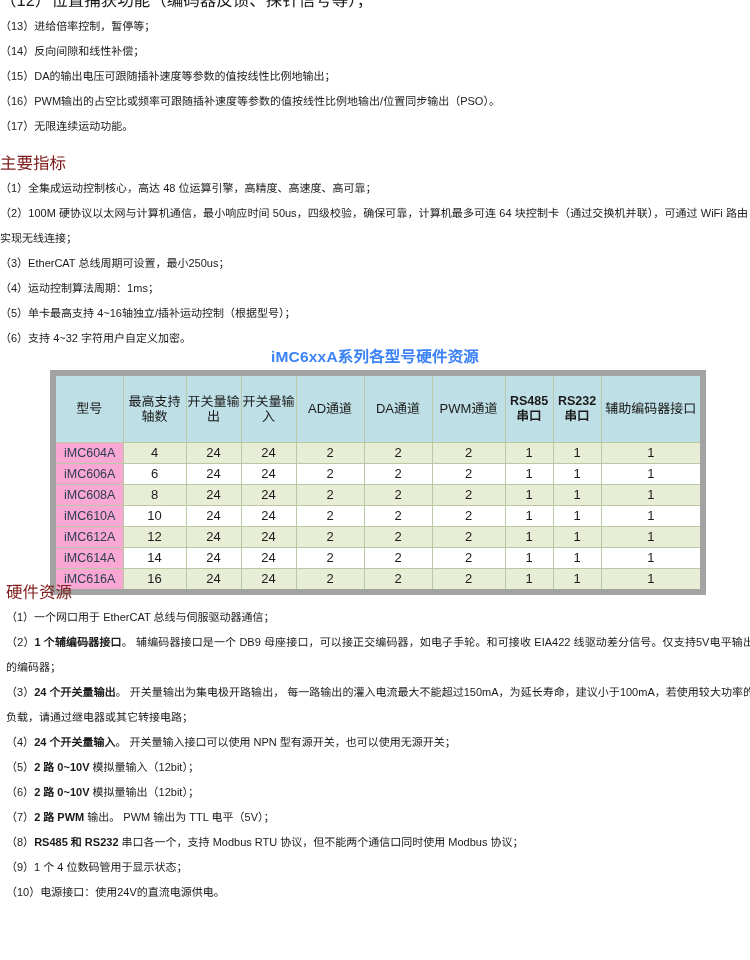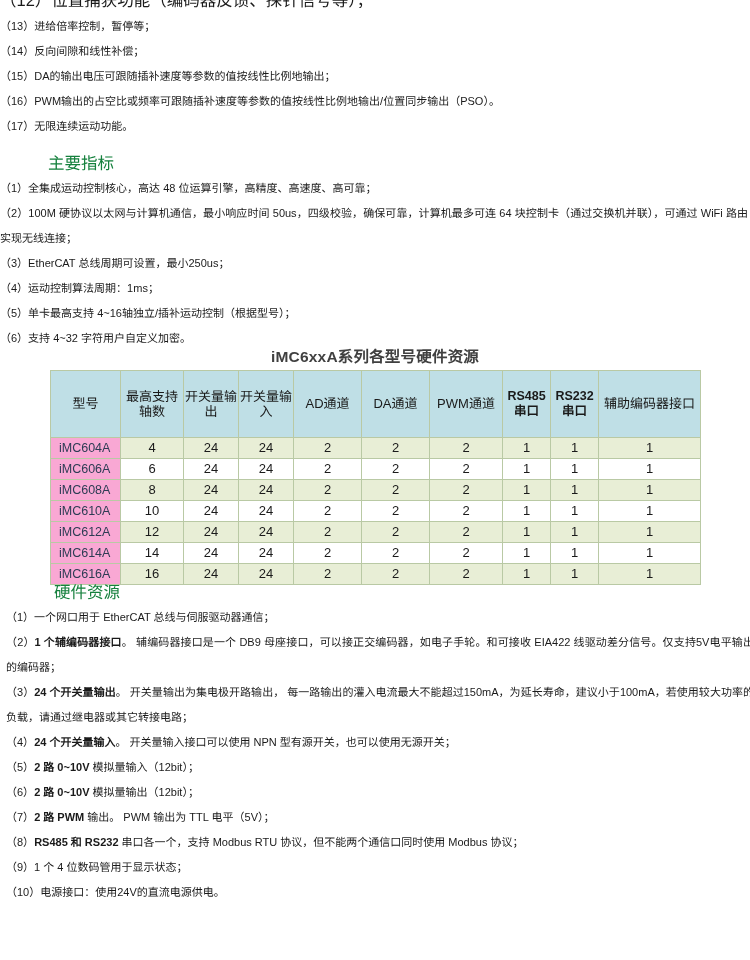--- a/index.html
+++ b/index.html
@@ -53,53 +53,52 @@
     text-align: justify;
     text-justify: inter-ideograph;
     word-break: break-all;
     color: #1a1a1a;
   }
 
   .section-head {
     font-size: 16.5px;
     line-height: 25px;
     margin: 0;
-    color: #15803d;
+    color: #7f1d1d;
     font-weight: 400;
-    padding-left: 48px;
   }
 
   b, .b { font-weight: 700; }
 
   
   .table-title {
     position: absolute;
     left: 0;
     width: 750px;
     top: 346px;
     text-align: center;
     font-size: 15.5px;
     line-height: 22px;
-    color: #404040;
+    color: #3b82f6;
     font-weight: 700;
     letter-spacing: 0.2px;
   }
 
   .tbl-wrap {
     position: absolute;
     left: 50px;
     top: 370px;
     width: 650px;
   }
 
   table.hw {
     border-collapse: collapse;
     width: 650px;
     table-layout: fixed;
-    border: 1px solid #a3a3a3;
+    border: 6px solid #a3a3a3;
     padding-left: 8px;
   }
 
   table.hw th, table.hw td {
     border: 1px solid #b9c9a4;
     text-align: center;
     vertical-align: middle;
     font-size: 13px;
     padding: 0;
     color: #1a1a1a;

